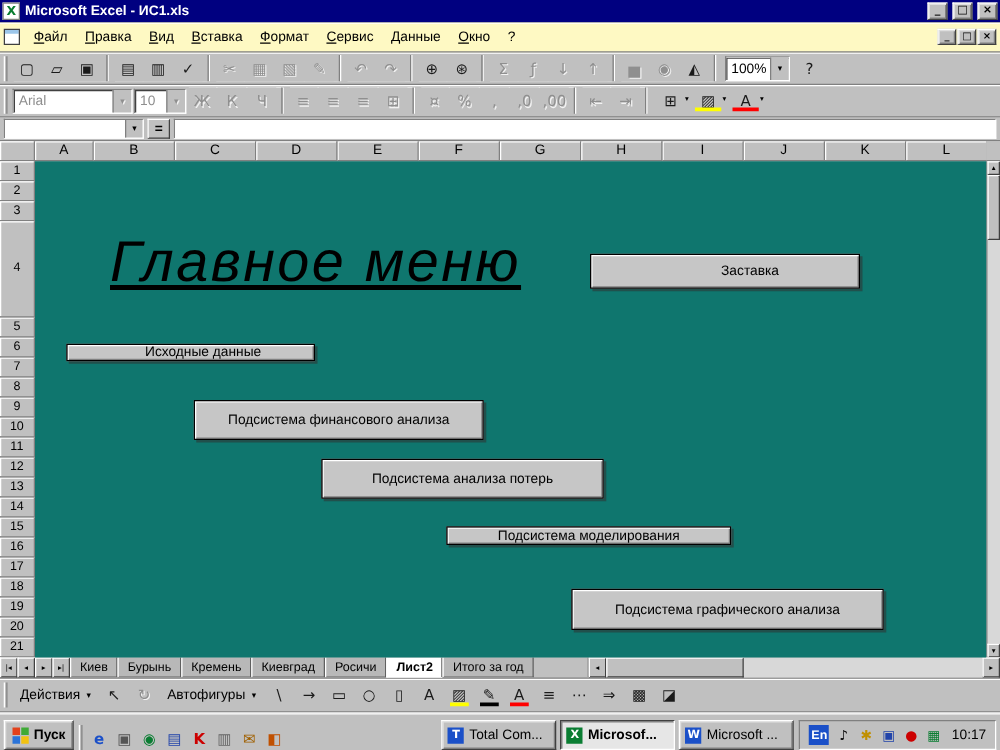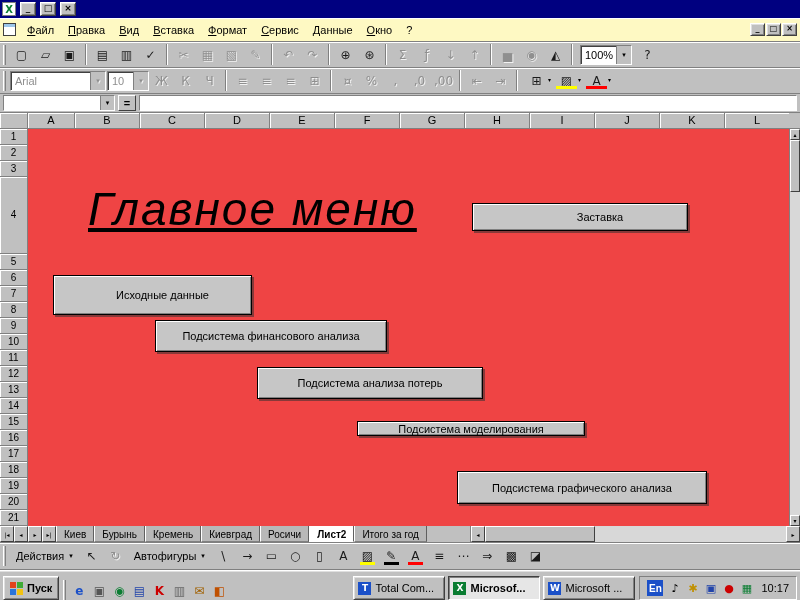--- a/index.html
+++ b/index.html
@@ -60,26 +60,26 @@
   .corner { width:28px; background:#c0c0c0; border-right:1px solid #808080; border-bottom:1px solid #808080; box-shadow:inset 1px 1px 0 #fff; }
   .colwrap { flex:1; display:flex; overflow:hidden; }
   .colhdr { width:65px; flex:0 0 auto; text-align:center; font-size:11px; line-height:15px; background:#c0c0c0; border-right:1px solid #808080; border-bottom:1px solid #808080; box-shadow:inset 1px 1px 0 #fff; }
   .colwrap .colhdr:first-child { width:47px; }
   .hdr-filler { width:11px; background:#c0c0c0; border-bottom:1px solid #808080; }
 
   .gridbody { height:397px; display:flex; flex:0 0 auto; }
   .rowhdrs { width:28px; background:#c0c0c0; display:flex; flex-direction:column; }
   .rowhdr { height:16px; flex:0 0 auto; text-align:center; font-size:10px; line-height:15px; background:#c0c0c0; border-right:1px solid #808080; border-bottom:1px solid #808080; box-shadow:inset 1px 1px 0 #fff; }
   .rowhdrs .rowhdr:nth-child(4) { height:77px; line-height:76px; }
-  .canvas { flex:1; position:relative; background:#ef4444; overflow:hidden; }
+  .canvas { flex:1; position:relative; background:#0f766e; overflow:hidden; }
 
   .sheet-title { position:absolute; left:60px; top:53px; font-size:46px; font-style:italic; letter-spacing:2px; text-decoration:underline; white-space:nowrap; }
   .formbtn { position:absolute; background:#c6c6c6; border:1px solid #000; box-shadow:inset 1px 1px 0 #fff, inset -1px -1px 0 #808080, 2px 2px 0 rgba(50,50,50,0.55); font-size:11px; display:flex; align-items:center; justify-content:center; white-space:nowrap; }
   .b0 { left:444px; top:74px;  width:216px; height:28px;padding-left:40px; }
-  .b1 { left:25px;  top:146px; width:199px; height:40px;padding-left:20px; }
+  .b1 { left:25px;  top:146px; width:199px; height:14px;padding-left:20px; }
   .b2 { left:127px; top:191px; width:232px; height:32px; }
   .b3 { left:229px; top:238px; width:226px; height:32px; }
   .b4 { left:329px; top:292px; width:228px; height:15px; }
   .b5 { left:429px; top:342px; width:250px; height:33px; }
 
   .vscroll { width:11px; background:#d8d8d8; display:flex; flex-direction:column; border-left:1px solid #808080; }
   .sbtn { background:#c0c0c0; border:1px solid; border-color:#fff #404040 #404040 #fff; display:flex; align-items:center; justify-content:center; font-size:6px; color:#000; flex:0 0 auto; }
   .vscroll .sbtn { height:11px; }
   .vthumb { height:52px; background:#c0c0c0; border:1px solid; border-color:#fff #404040 #404040 #fff; flex:0 0 auto; }
   .vtrack { flex:1; }
@@ -117,20 +117,21 @@
   .ti { width:15px; height:15px; display:flex; align-items:center; justify-content:center; font-size:11px; }
   .clock { font-size:11px; margin-left:3px; white-space:nowrap; }
 </style>
 </head>
 <body>
 
 <div class="screen">
 
   <div class="titlebar">
     <span class="app-icon glyph">X</span>
+    <span class="title">Microsoft Excel - ИС1.xls</span>
     <span class="winbtn glyph">_</span>
     <span class="winbtn glyph">□</span>
     <span class="winbtn glyph">×</span>
   </div>
 
   <div class="menubar">
     <span class="doc-icon"></span>
     <div class="menu-items">
 
     <span class="menu-item">Файл</span>

